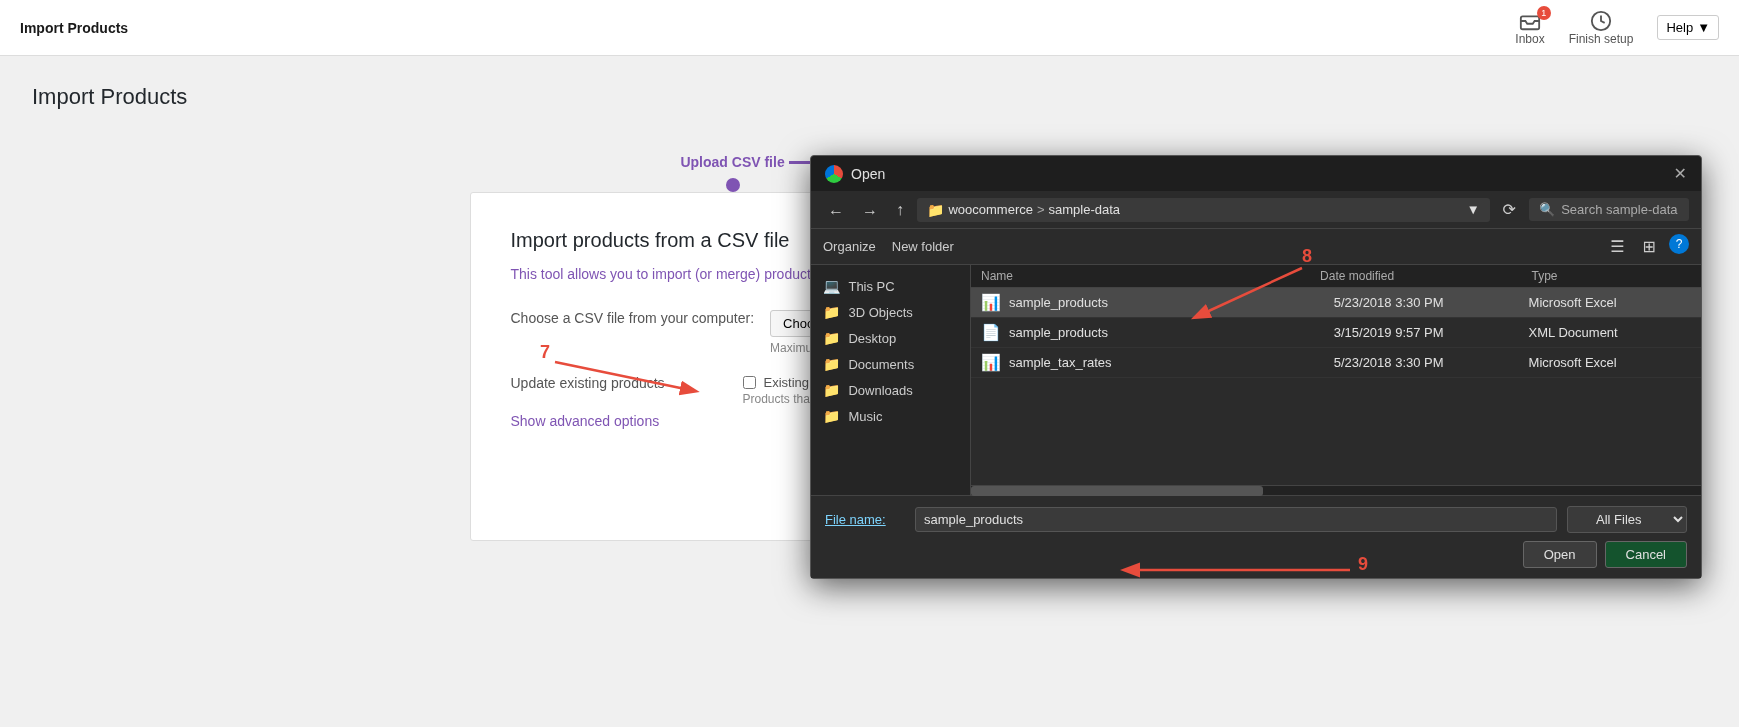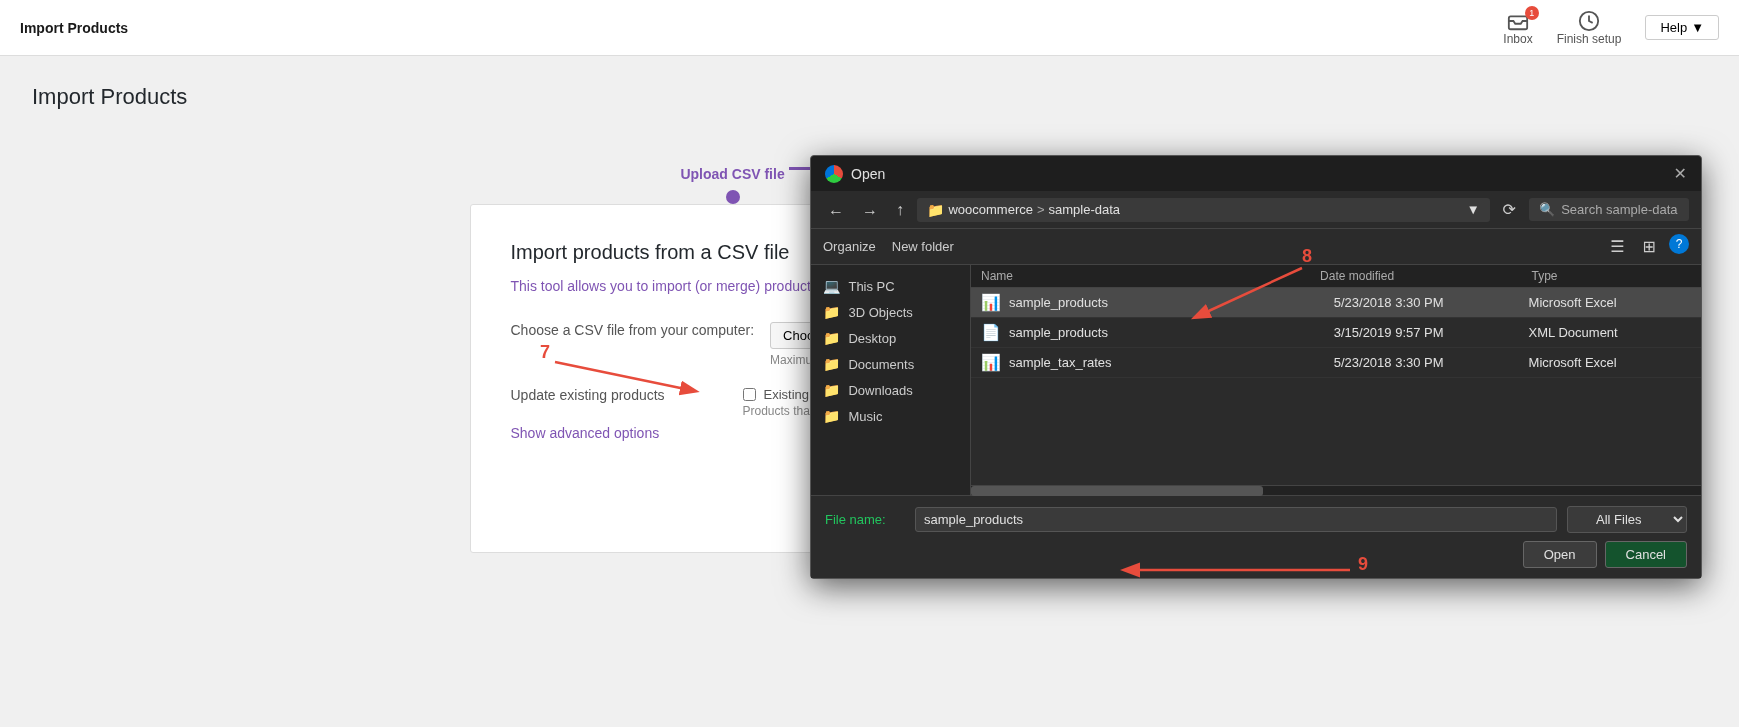--- a/index.html
+++ b/index.html
@@ -26,35 +26,35 @@
       color: #fff;
       border-radius: 50%;
       font-size: 9px;
       width: 14px; height: 14px;
       display: flex; align-items: center; justify-content: center;
     }
     .help-btn {
       background: #fff;
       border: 1px solid #ccc;
       border-radius: 3px;
-      padding: 4px 14px;
+      padding: 4px 8px;
       font-size: 13px;
       cursor: pointer;
       display: flex; align-items: center; gap: 4px;
     }
 
     
     .page-content { padding: 28px 32px; }
     .page-heading { font-size: 22px; font-weight: 400; color: #23282d; margin-bottom: 28px; }
 
     
     .card-wrapper { max-width: 800px; margin: 0 auto; }
     .step-item { display: flex; flex-direction: column; align-items: center; gap: 8px; }
     .step-label { font-size: 14px; }
-    .step-label.active { color: #7f54b3; font-weight: 600; margin-top: 12px; }
+    .step-label.active { color: #7f54b3; font-weight: 600; }
     .step-label.inactive { color: #aaa; }
     .step-line { width: 160px; height: 3px; background: #ddd; margin: 0 4px; margin-top: -22px; }
     .step-line.active { background: #7f54b3; }
     .step-dot { width: 14px; height: 14px; border-radius: 50%; border: 2px solid #7f54b3; background: #7f54b3; }
     .step-dot.inactive { background: #fff; border-color: #ccc; }
     .steps-container { display: flex; align-items: center; justify-content: center; margin-bottom: 0; padding: 16px 0 0; }
 
     
     .white-card {
       background: #fff;
@@ -224,21 +224,21 @@
       border-top: 1px solid #444;
     }
     .scrollbar-thumb { width: 40%; height: 10px; background: #555; border-radius: 3px; }
 
     .dialog-footer {
       background: #2b2b2b;
       border-top: 1px solid #444;
       padding: 10px 14px;
     }
     .filename-row { display: flex; align-items: center; gap: 10px; margin-bottom: 8px; }
-    .filename-label { font-size: 13px; color: #22c55e; min-width: 80px; }
+    .filename-label { font-size: 13px; color: #7dd3fc; min-width: 80px; text-decoration: underline; }
     .filename-input {
       flex: 1;
       background: #3a3a3a;
       border: 1px solid #555;
       border-radius: 3px;
       padding: 4px 8px;
       color: #e0e0e0;
       font-size: 13px;
     }
     .filetype-select {

